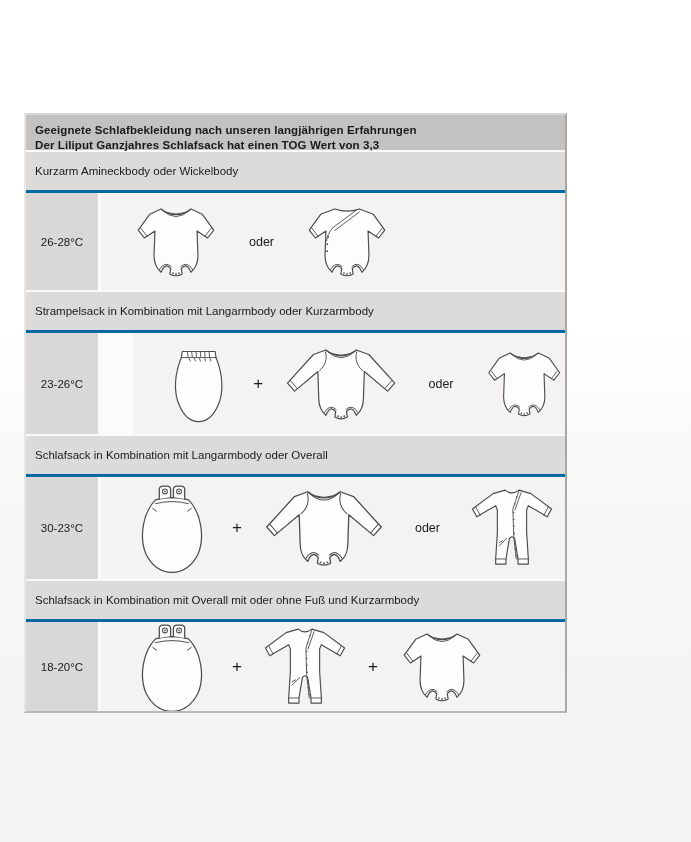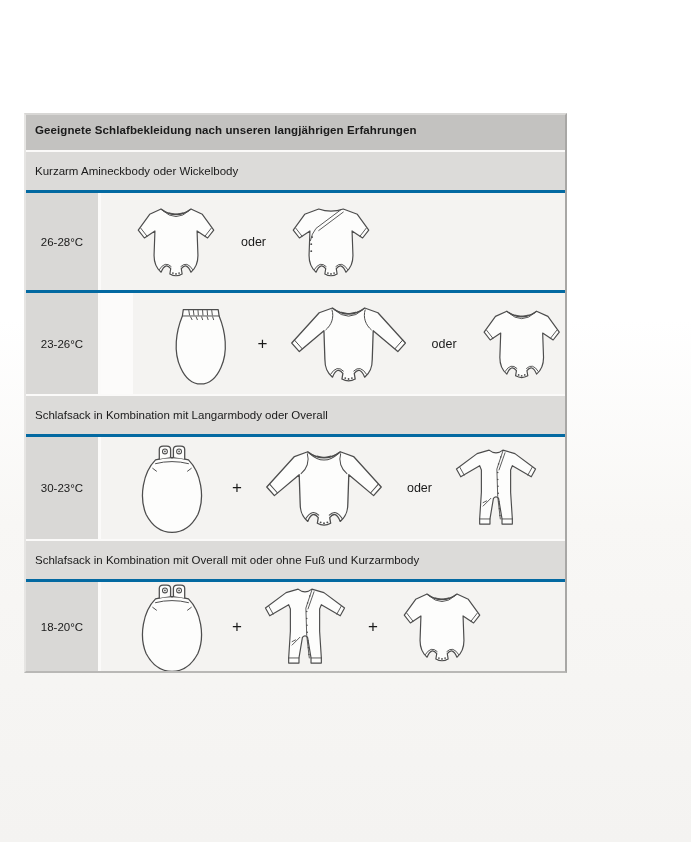--- a/index.html
+++ b/index.html
@@ -49,21 +49,21 @@
     border-right:3px solid #fbfaf9;
     display:flex;align-items:center;justify-content:center;
     font-size:11.5px;
   }
   .content{
     flex:1;background:var(--row-bg,#f4f3f1);
     display:flex;align-items:center;
     padding-left:31px;gap:17px;
     overflow:hidden;
   }
-  .connector{font-size:12.5px;margin:0 4px;white-space:nowrap;}
+  .connector{font-size:12.5px;margin:0 12px;white-space:nowrap;}
   .connector.plus{font-size:17px;margin:0 3px;}
 
   .garment{display:inline-block;line-height:0;}
   .garment svg{display:block;width:100%;height:100%;}
   .garment svg path{fill:none;stroke:var(--line,#4d4d4d);stroke-width:1.35;stroke-linejoin:round;stroke-linecap:round;}
   .garment svg path.f{fill:#fdfdfc;}
   .garment svg path.t{stroke-width:1.05;}
   .garment svg circle{fill:var(--line,#4d4d4d);stroke:none;}
   .garment svg circle.o{fill:#fdfdfc;stroke:var(--line,#4d4d4d);stroke-width:1.1;}
 
@@ -74,20 +74,21 @@
   .g-schlafsack{width:80px;height:96px;margin-top:4px;}
   .g-overall{width:86px;height:96px;}
 </style>
 </head>
 <body>
 
 <div class="page">
   <div class="sleep-table">
     <div class="main-header">
       <div>Geeignete Schlafbekleidung nach unseren langjährigen Erfahrungen</div>
+      <div>Der Liliput Ganzjahres Schlafsack hat einen TOG Wert von 3,3</div>
     </div>
     <div id="rows">
   <div class="section">
     <div class="section-header">
       <span>Kurzarm Amineckbody oder Wickelbody</span>
     </div>
     <div class="row">
       <div class="temp-cell">26-28°C</div>
       <div class="content">
               <span class="garment g-kurzarmbody" title="Kurzarm Amineckbody">
@@ -121,20 +122,23 @@
                   <circle cx="46.5" cy="81" r="1"></circle>
                   <circle cx="50" cy="82" r="1"></circle>
                   <circle cx="53.5" cy="81" r="1"></circle>
                 </svg>
               </span>
             </div>
     </div>
   </div>
 
   <div class="section">
+    <div class="section-header">
+      <span>Strampelsack in Kombination mit Langarmbody oder Kurzarmbody</span>
+    </div>
     <div class="row">
       <div class="temp-cell">23-26°C</div>
       <div class="content">
               <span class="garment g-strampelsack" title="Strampelsack">
                 <svg viewBox="0 0 80 95">
                   <path class="f" d="M21,10 L59,10 L60,17 C67,34 70,56 62,73 Q54,91 40,91 Q26,91 18,73 C10,56 13,34 20,17 Z"></path>
                   <path class="t" d="M20,17 L60,17"></path>
                   <path class="t" d="M27,11 L27.8,16"></path>
                   <path class="t" d="M32,11 L32.6,16"></path>
                   <path class="t" d="M37,11 L37.4,16"></path>

